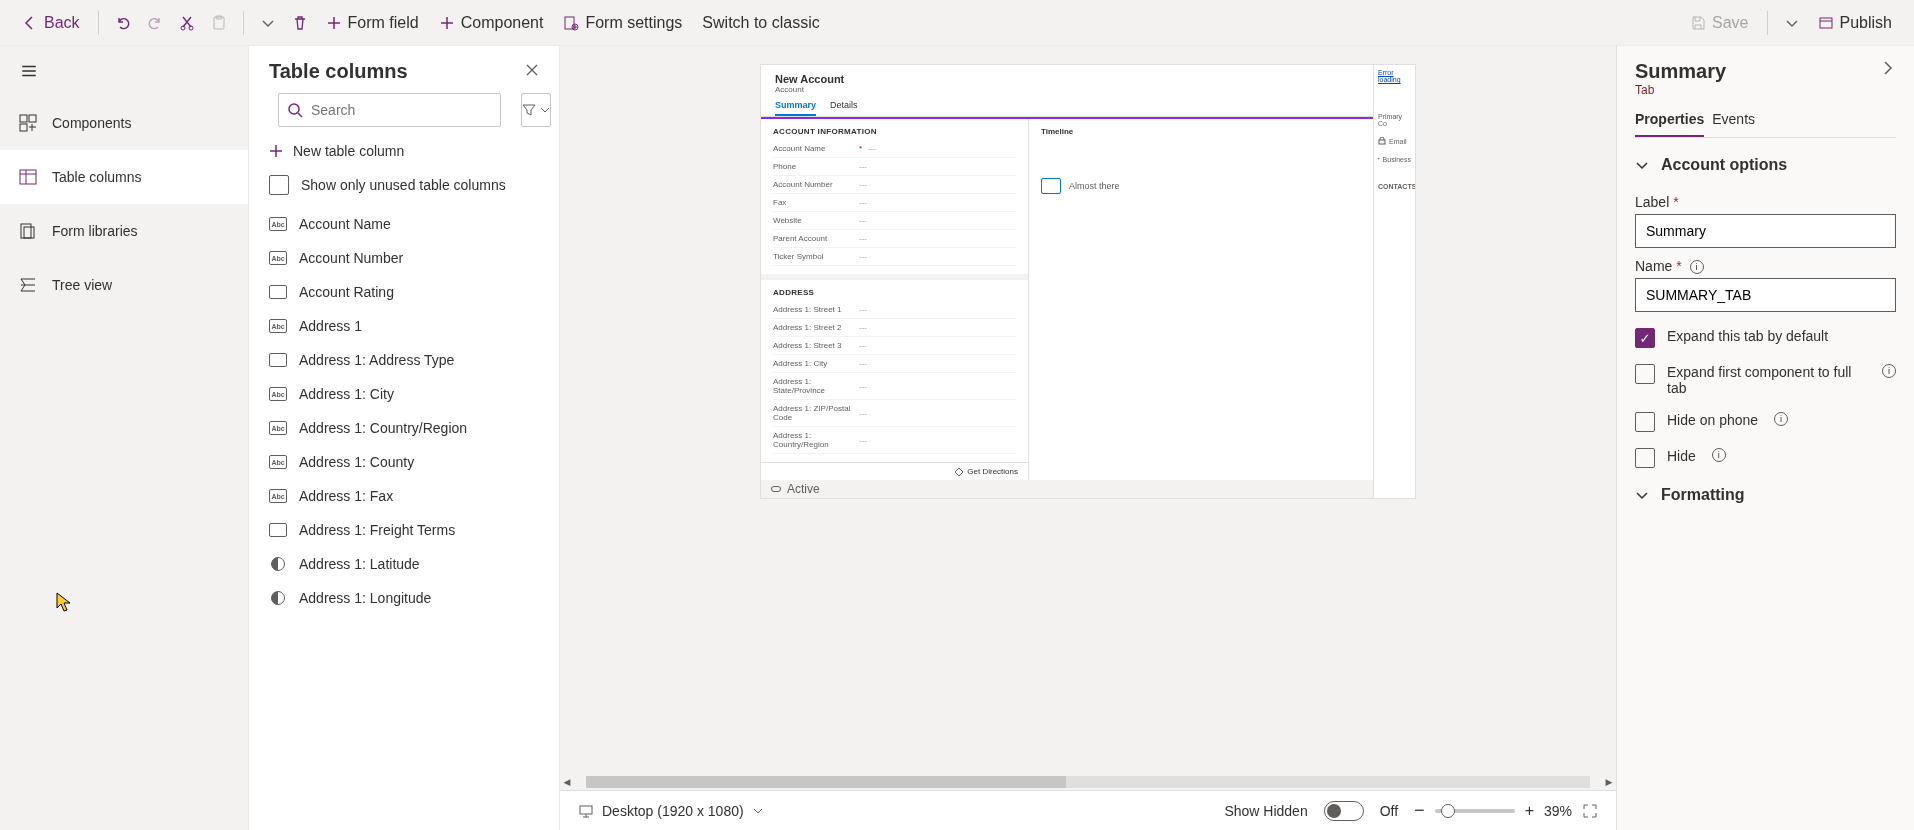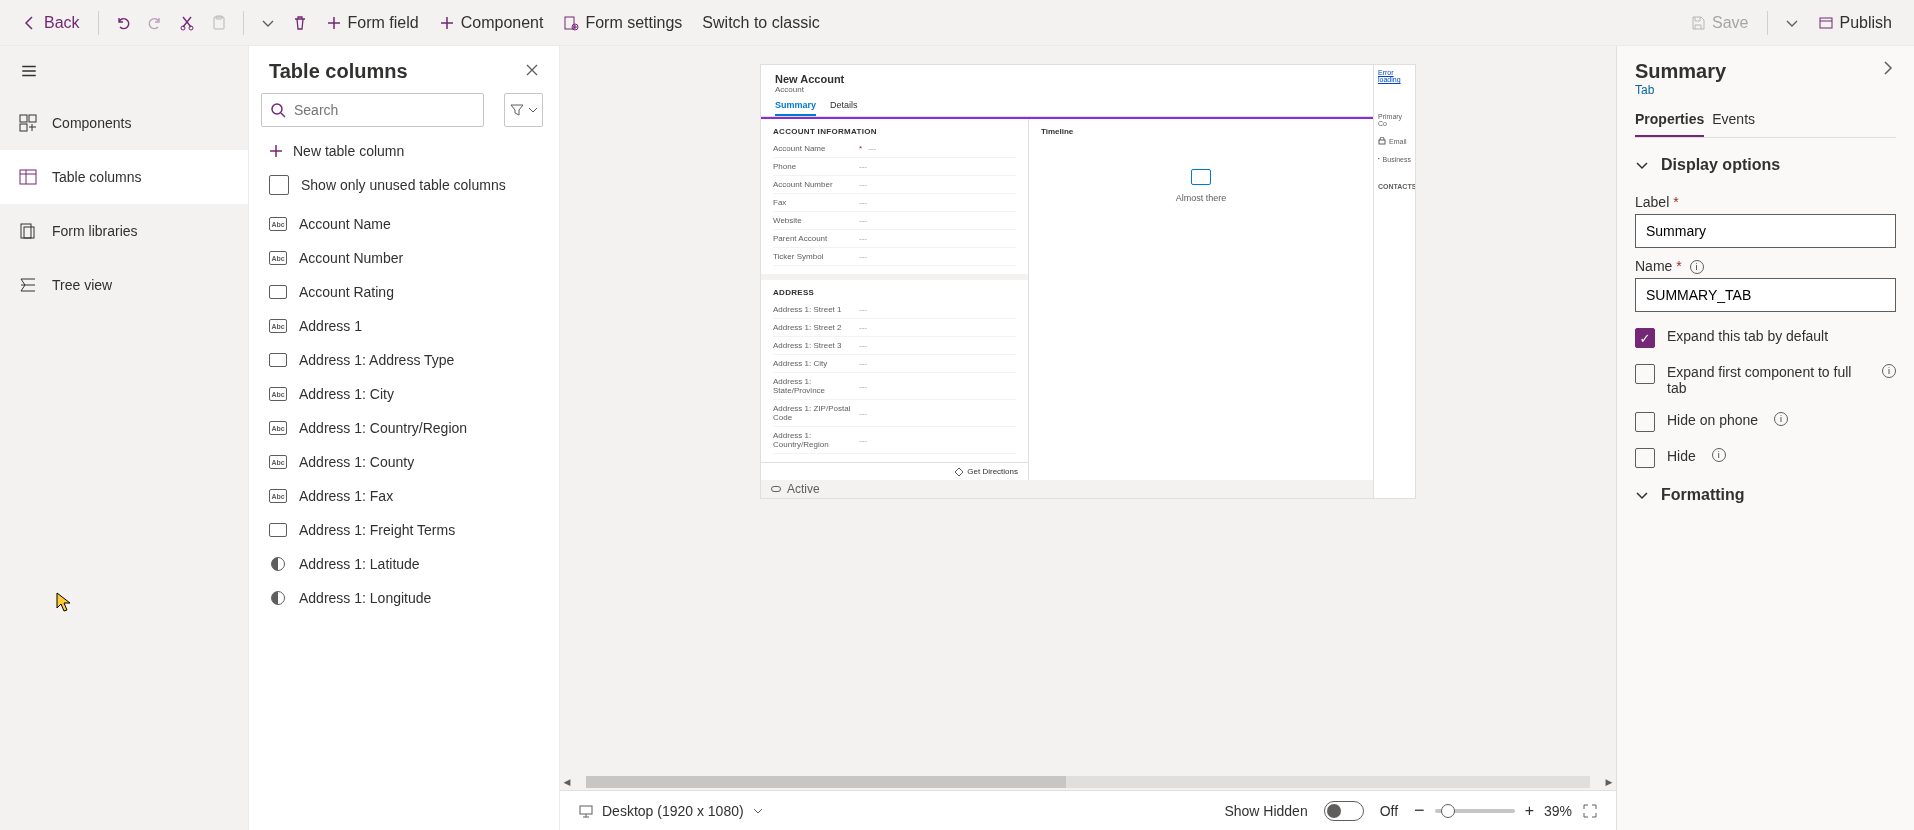--- a/index.html
+++ b/index.html
@@ -23,21 +23,21 @@
 .rail .hamburger { height: 50px; display:flex; align-items:center; padding-left:20px; }
 .rail .item { display:flex; align-items:center; gap:14px; height:54px; padding-left:18px; font-size:14px; cursor:pointer; }
 .rail .item.active { background:#fff; }
 .rail .item svg { width:20px; height:20px; }
 
 
 .panel { width: 312px; background:#fff; border-left:1px solid #edebe9; border-right:1px solid #edebe9; display:flex; flex-direction:column; }
 .panel-head { display:flex; align-items:center; justify-content:space-between; padding:14px 20px 10px 20px; }
 .panel-head h2 { font-size:20px; font-weight:600; }
 .panel-head .close { cursor:pointer; }
-.panel .search-wrap { padding:0 16px 10px 12px; display:flex; gap:20px; }
+.panel .search-wrap { padding:0 16px 10px 29px; display:flex; gap:20px; }
 .panel .search-wrap .search { flex:1; display:flex; align-items:center; border:1px solid #c8c6c4; border-radius:2px; height:34px; padding:0 8px; gap:8px; }
 .panel .search-wrap input { border:none; outline:none; flex:1; font-size:14px; }
 .panel .search-wrap .filter { width:56px; border:1px solid #c8c6c4; border-radius:2px; display:flex; align-items:center; justify-content:center; gap:4px; cursor:pointer; }
 .panel .newcol { padding:6px 20px; display:flex; align-items:center; gap:10px; font-size:14px; cursor:pointer; }
 .panel .newcol svg { color:#742774; }
 .panel .chk-row { display:flex; align-items:center; gap:12px; padding:10px 20px 12px 20px; font-size:14px; }
 .panel .chk { width:20px; height:20px; border:1px solid #605e5c; border-radius:2px; flex-shrink:0; }
 .panel .col-list { flex:1; overflow-y:auto; position:relative; }
 .panel .col-list::-webkit-scrollbar { width:10px; }
 .panel .col-list::-webkit-scrollbar-thumb { background:#c8c6c4; }
@@ -59,21 +59,21 @@
 .form-left { width: 268px; border-right:1px solid #e1dfdd; }
 .form-mid { flex:1; }
 .form-section { padding:8px 12px; }
 .form-section h4 { font-size:8px; font-weight:600; letter-spacing:.3px; margin-bottom:4px; }
 .form-field { display:flex; align-items:center; font-size:8px; padding:4px 0; border-bottom:1px solid #f3f2f1; gap:6px; }
 .form-field .lbl { width:80px; color:#605e5c; }
 .form-field .req { color:#a4262c; }
 .form-field .val { color:#a19f9d; }
 .timeline { padding:8px 12px; font-size:8px; }
 .timeline h4 { font-size:8px; font-weight:600; }
-.timeline .ph { display:flex; flex-direction:column; align-items:center; justify-content:center; height:100px; gap:8px; color:#605e5c; font-size:9px; }
+.timeline .ph { display:flex; flex-direction:row; align-items:center; justify-content:flex-start; height:100px; gap:8px; color:#605e5c; font-size:9px; }
 .timeline .ph .box { width:20px; height:16px; border:1px solid #0078d4; border-radius:2px; position:relative; }
 .rightstrip { width: 42px; border-left:1px solid #e1dfdd; font-size:7px; color:#605e5c; padding:4px; overflow:hidden;}
 .rightstrip .err { color:#0044cc; text-decoration:underline; font-size:7px; }
 .rightstrip .row { display:flex; align-items:center; gap:3px; margin-top:10px; }
 .rightstrip svg { width:8px; height:8px; }
 .getdir { border-top:1px solid #e1dfdd; text-align:right; padding:4px 10px; font-size:8px; display:flex; justify-content:flex-end; align-items:center; gap:4px; }
 .active-footer { background:#f3f2f1; font-size:12px; padding:2px 10px; color:#605e5c; display:flex; align-items:center; gap:6px;}
 .active-footer .toggle { width:10px; height:6px; border:1px solid #605e5c; border-radius:4px; }
 
 .hscroll { height:16px; background:#f3f2f1; display:flex; align-items:center; }
@@ -87,21 +87,21 @@
 .statusbar .tog { width:40px; height:20px; border-radius:10px; background:#fff; border:1px solid #605e5c; position:relative; }
 .statusbar .tog .knob { width:14px; height:14px; border-radius:50%; background:#605e5c; position:absolute; top:2px; left:2px; }
 .statusbar .zoom { display:flex; align-items:center; gap:10px; }
 .statusbar .slider { width:80px; height:4px; background:#c8c6c4; border-radius:2px; position:relative; }
 .statusbar .slider .knob { width:14px; height:14px; border-radius:50%; background:#fff; border:1px solid #605e5c; position:absolute; top:-5px; left:6px; }
 
 
 .props { width: 298px; background:#faf9f8; border-left:1px solid #e1dfdd; display:flex; flex-direction:column; padding: 14px 18px; overflow-y:auto; }
 .props .head { display:flex; justify-content:space-between; align-items:flex-start; }
 .props .head h3 { font-size:20px; font-weight:600; }
-.props .head .sub { font-size:12px; color:#0369a1; }
+.props .head .sub { font-size:12px; color:#7f1d1d; }
 .props .tabs { display:flex; gap:8px; margin-top:14px; border-bottom:1px solid #e1dfdd; font-size:14px; }
 .props .tabs .t { padding-bottom:8px; cursor:pointer; }
 .props .tabs .t.active { border-bottom:2px solid #742774; font-weight:600; }
 .props .section-h { display:flex; align-items:center; gap:12px; margin:18px 0 10px 0; font-size:16px; font-weight:600; }
 .props .section-h svg { width:14px; height:14px; }
 .props label { font-size:14px; display:block; margin-bottom:4px; margin-top:10px; }
 .props .req { color:#a4262c; }
 .props .info { width:14px; height:14px; border:1px solid #605e5c; border-radius:50%; display:inline-flex; align-items:center; justify-content:center; font-size:9px; margin-left:4px; vertical-align:middle; }
 .props input[type=text] { width:100%; height:34px; border:1px solid #605e5c; padding:0 10px; font-size:14px; background:#fff; }
 .props .chk-row { display:flex; align-items:flex-start; gap:12px; margin-top:16px; font-size:14px; }
@@ -505,21 +505,21 @@
     </div>
     <div class="tabs">
       <div class="t active">Properties</div>
       <div class="t">Events</div>
     </div>
 
     <div class="section-h">
       <svg viewBox="0 0 14 14">
           <path d="M2 5l5 5 5-5" fill="none" stroke="#323130" stroke-width="1.5"></path>
         </svg>
-      <span>Display options</span>
+      <span>Account options</span>
     </div>
 
     <label><span>Label</span> <span class="req">*</span></label>
     <input type="text" value="Summary" style="">
 
     <label><span>Name</span> <span class="req">*</span> <span class="info">i</span></label>
     <input type="text" value="SUMMARY_TAB" style="">
 
     <div class="chk-row">
       <div class="chk checked"></div>

